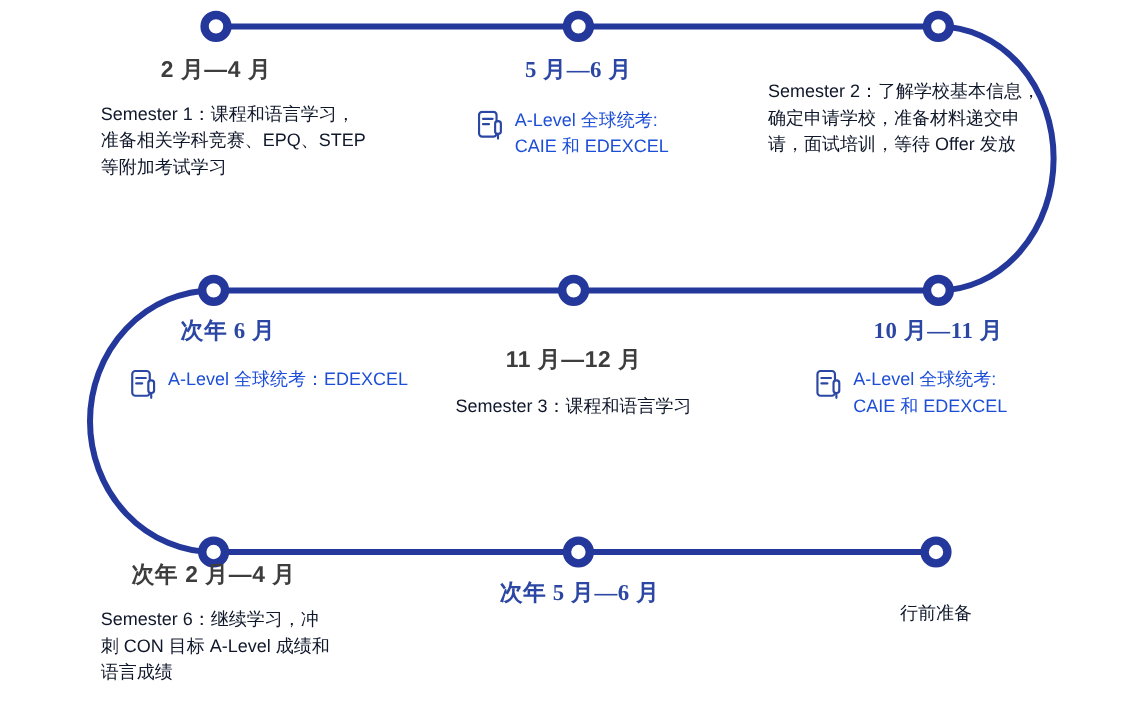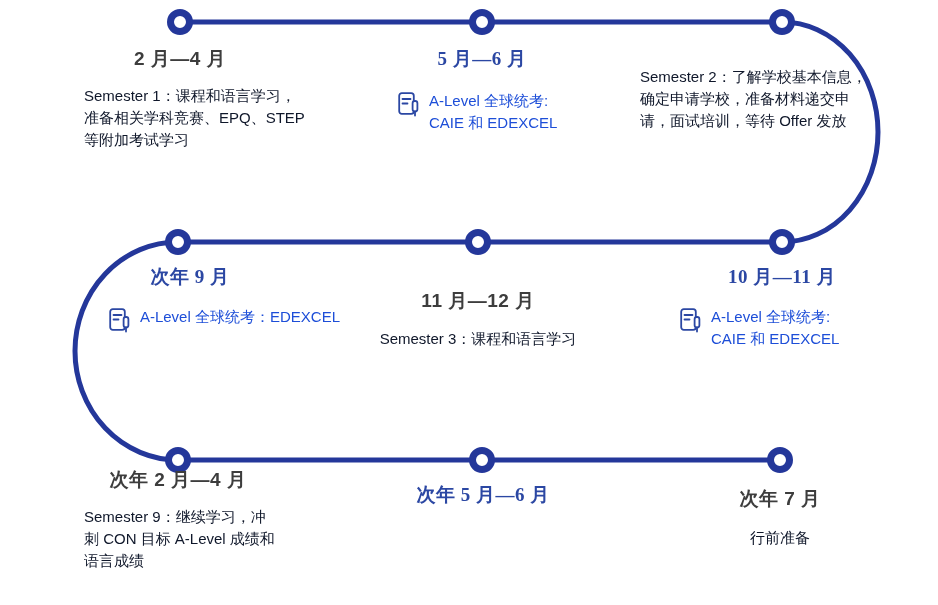--- a/index.html
+++ b/index.html
@@ -105,42 +105,41 @@
 CAIE 和 EDEXCEL</div>
     </div>
   </div>
 
   <div class="item" id="item5">
     <div class="title">11 月—12 月</div>
     <div class="desc">Semester 3：课程和语言学习</div>
   </div>
 
   <div class="item blue" id="item6">
-    <div class="title">次年 9 月</div>
+    <div class="title">次年 6 月</div>
     <div class="icon-row">
       <svg class="exam-icon" width="22" height="26" viewBox="0 0 22 26" aria-hidden="true">
         <rect x="1.2" y="1.2" width="14.6" height="20.6" rx="2.6" fill="none" stroke="#2b47a3" stroke-width="1.8"></rect>
         <line x1="4.5" y1="7" x2="12.5" y2="7" stroke="#2b47a3" stroke-width="1.8" stroke-linecap="round"></line>
         <line x1="4.5" y1="11.5" x2="9.5" y2="11.5" stroke="#2b47a3" stroke-width="1.8" stroke-linecap="round"></line>
         <rect x="14.6" y="9" width="4.8" height="10.5" rx="2.2" fill="#ffffff" stroke="#2b47a3" stroke-width="1.8"></rect>
         <line x1="17" y1="19.5" x2="17" y2="23.5" stroke="#2b47a3" stroke-width="1.8" stroke-linecap="round"></line>
       </svg>
       <div class="desc">A-Level 全球统考：EDEXCEL</div>
     </div>
   </div>
 
   <div class="item" id="item7">
     <div class="title">次年 2 月—4 月</div>
-    <div class="desc">Semester 9：继续学习，冲
+    <div class="desc">Semester 6：继续学习，冲
 刺 CON 目标 A-Level 成绩和
 语言成绩</div>
   </div>
 
   <div class="item blue" id="item8">
     <div class="title">次年 5 月—6 月</div>
   </div>
 
   <div class="item" id="item9">
-    <div class="title">次年 7 月</div>
     <div class="desc">行前准备</div>
   </div>
 
 </div>
 
 </body></html>

